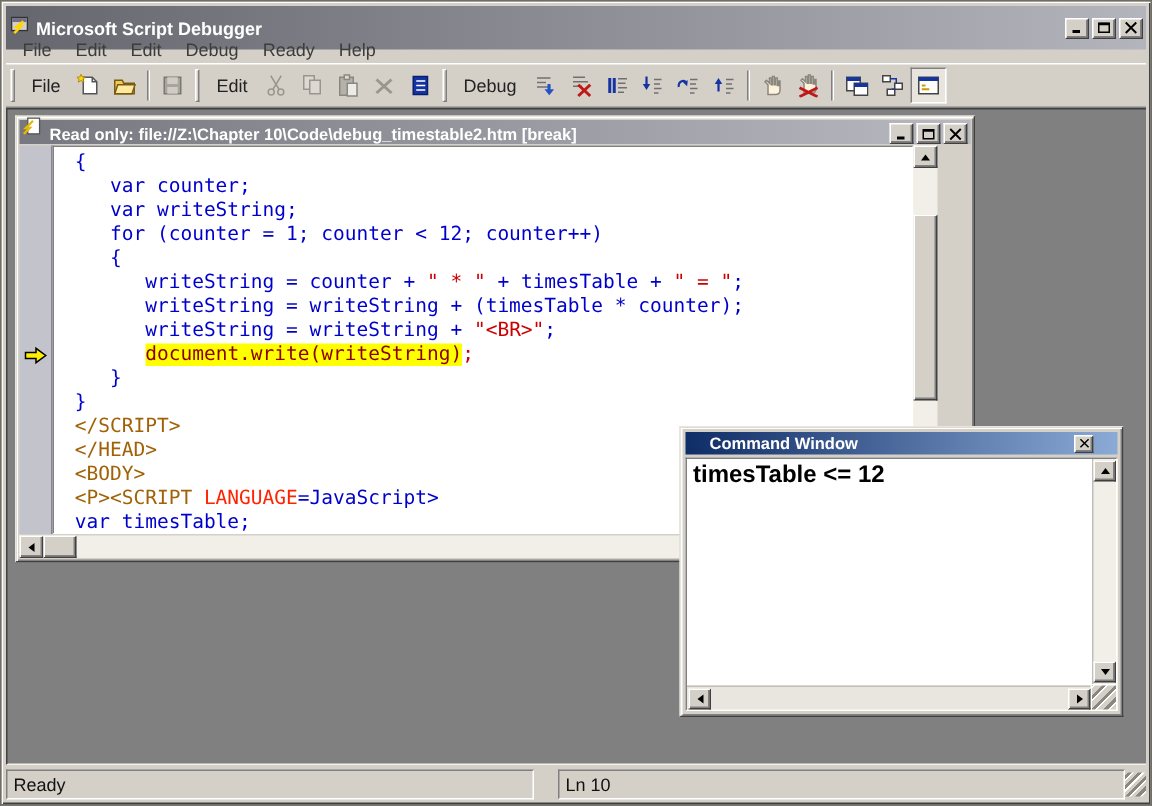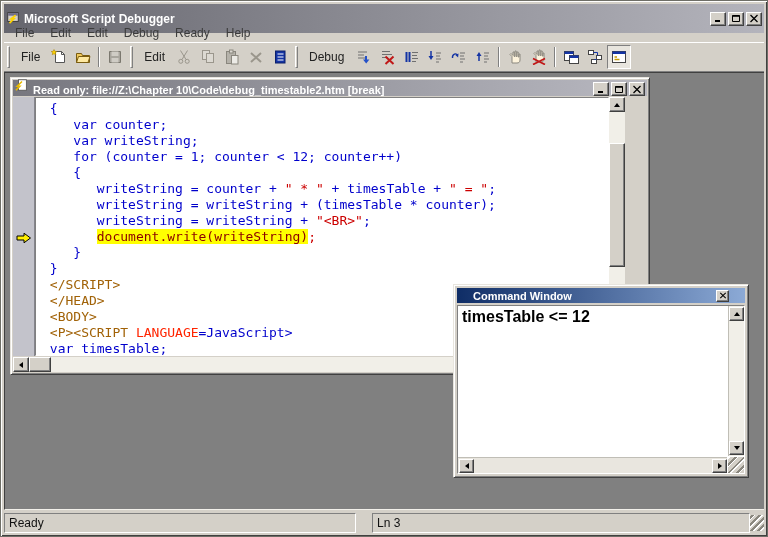--- a/index.html
+++ b/index.html
@@ -356,17 +356,17 @@
             </span>
         </div>
         <span class="resize-grip"></span>
       </div>
     </div>
 
   </div>
 
   <div class="statusbar">
     <span class="spanel msg">Ready</span>
-    <span class="spanel line">Ln 3</span>
+    <span class="spanel line">Ln 10</span>
     <span class="sb-grip"></span>
   </div>
 
 </div>
 
 </body></html>

